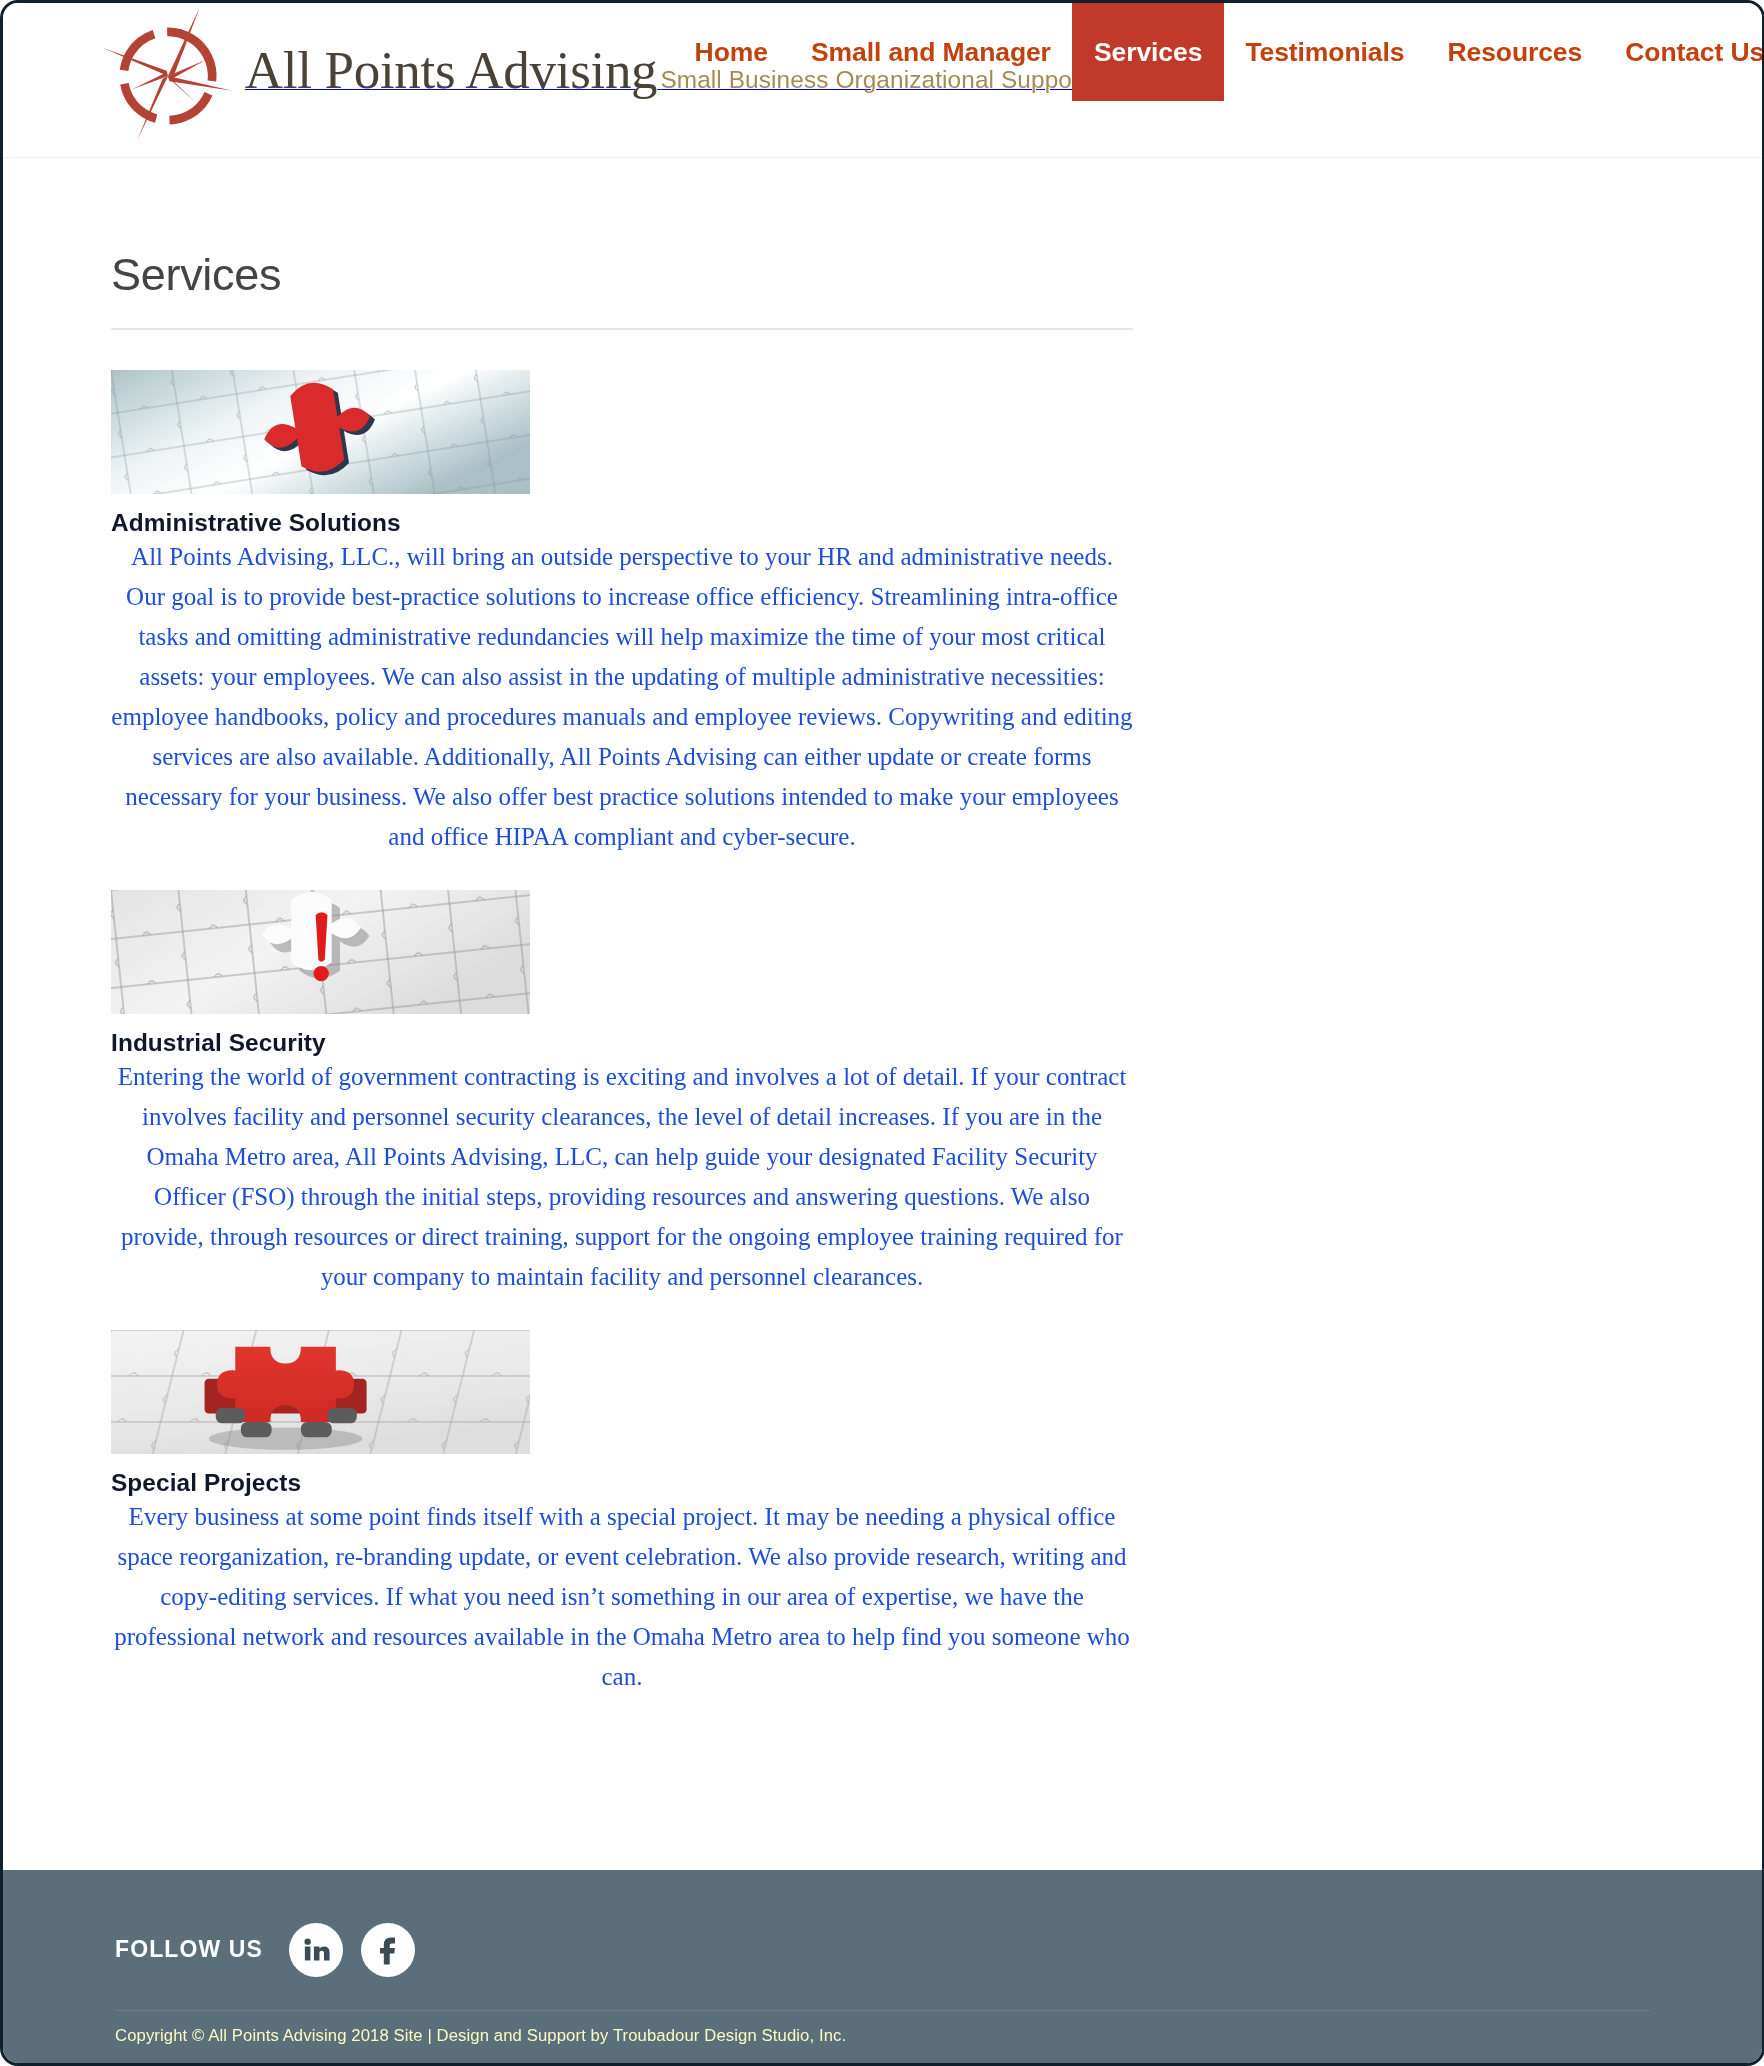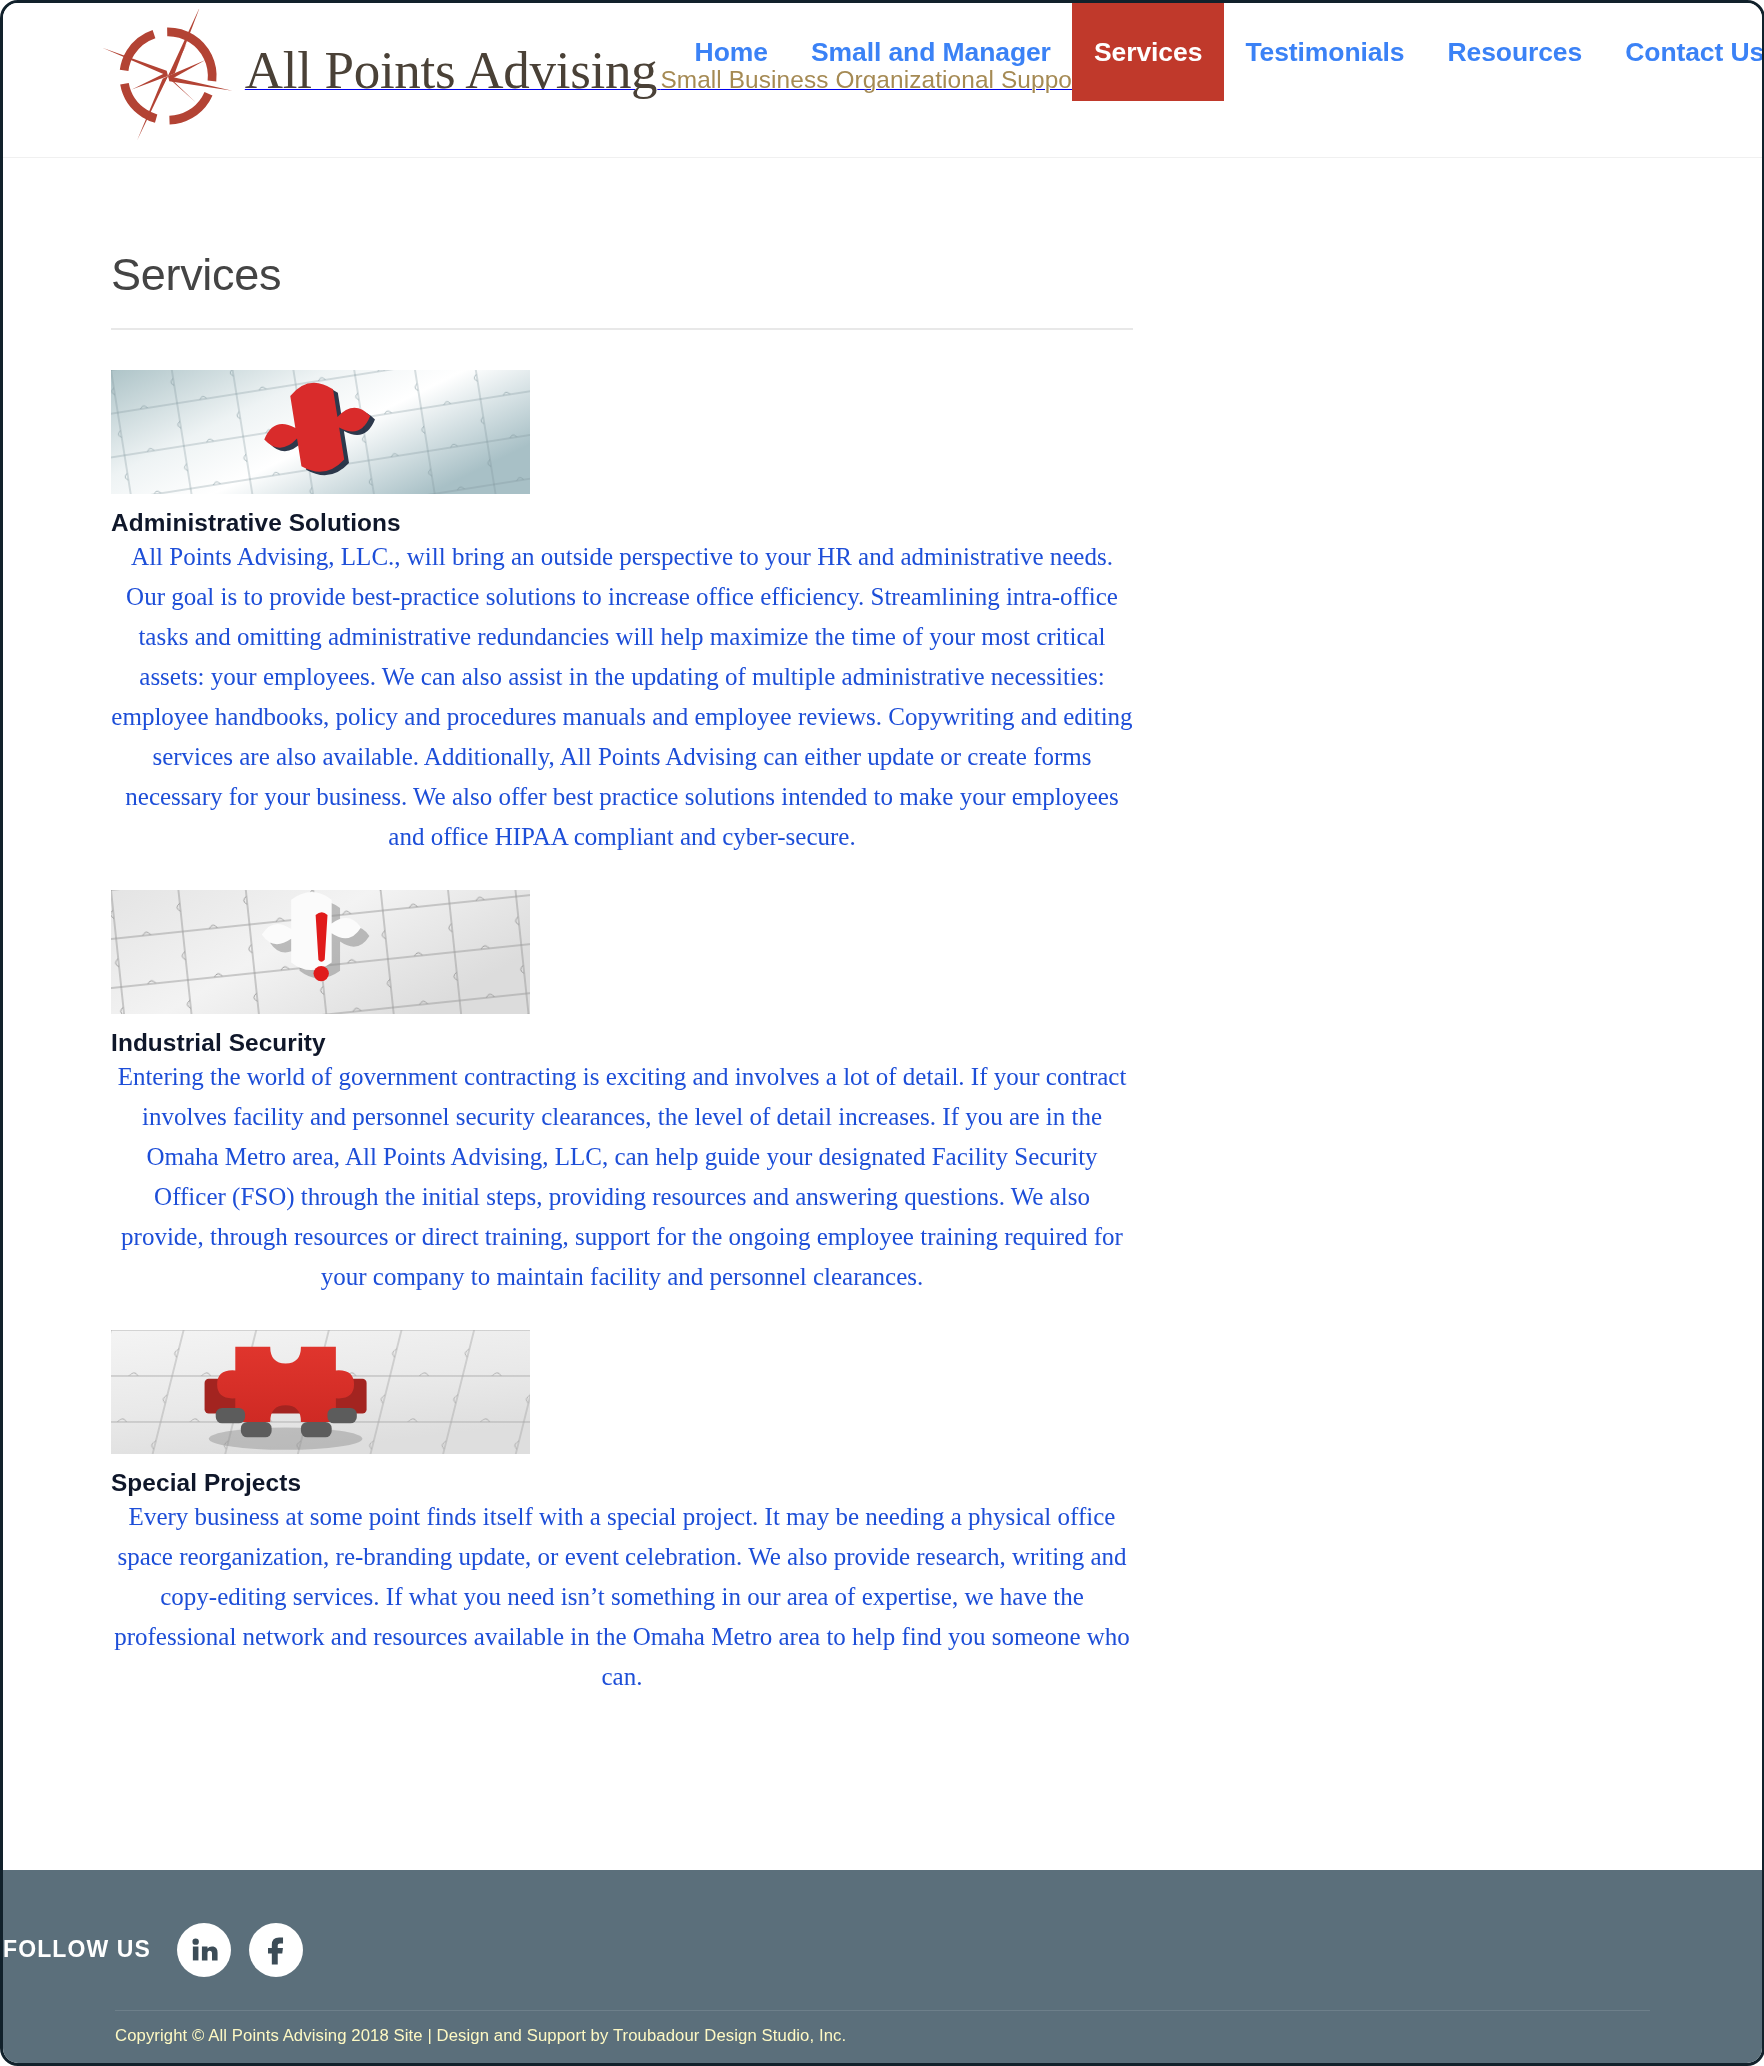--- a/index.html
+++ b/index.html
@@ -76,21 +76,21 @@
     height: 98px;
   }
 
   .nav-item {
     display: flex;
     align-items: center;
     justify-content: center;
     padding: 0 21.6px;
     font-size: 26.5px;
     font-weight: bold;
-    color: #3b82f6;
+    color: #c2410c;
     letter-spacing: -0.1px;
     white-space: nowrap;
     cursor: pointer;
     text-decoration: none;
   }
 
   .nav-item.active {
     background: #c0392b;
     color: #ffffff;
   }
@@ -160,20 +160,21 @@
     right: 0;
     bottom: 0;
     background: #5b6f7b;
     padding: 0;
   }
 
   #footer-social {
     display: flex;
     align-items: center;
     height: 120px;
+    padding-left: 112px;
     margin-top: 20px;
   }
 
   #follow-us-label {
     font-size: 23px;
     font-weight: bold;
     color: #ffffff;
     letter-spacing: 1.1px;
     margin-right: 26.5px;
   }

